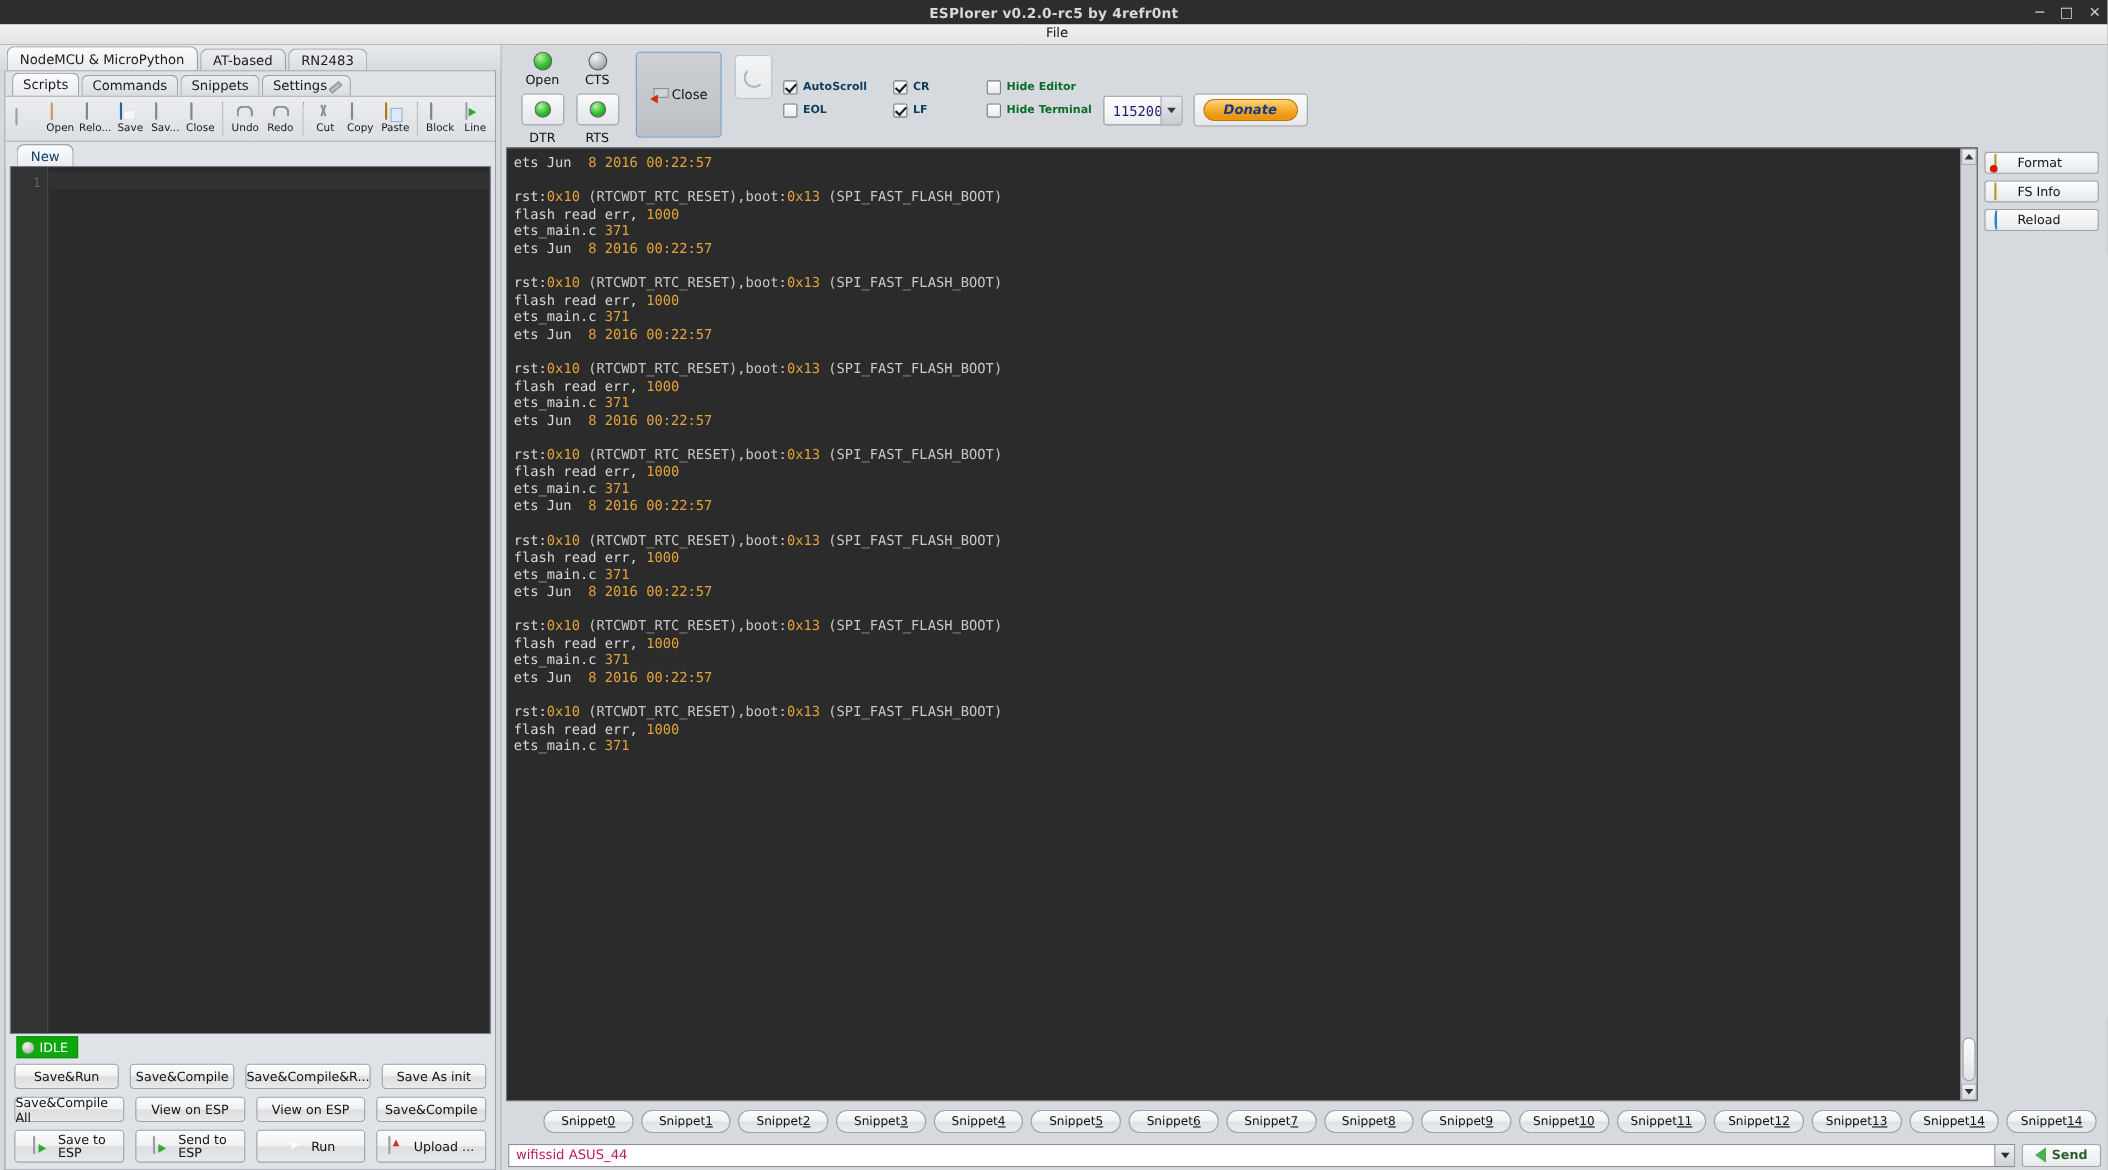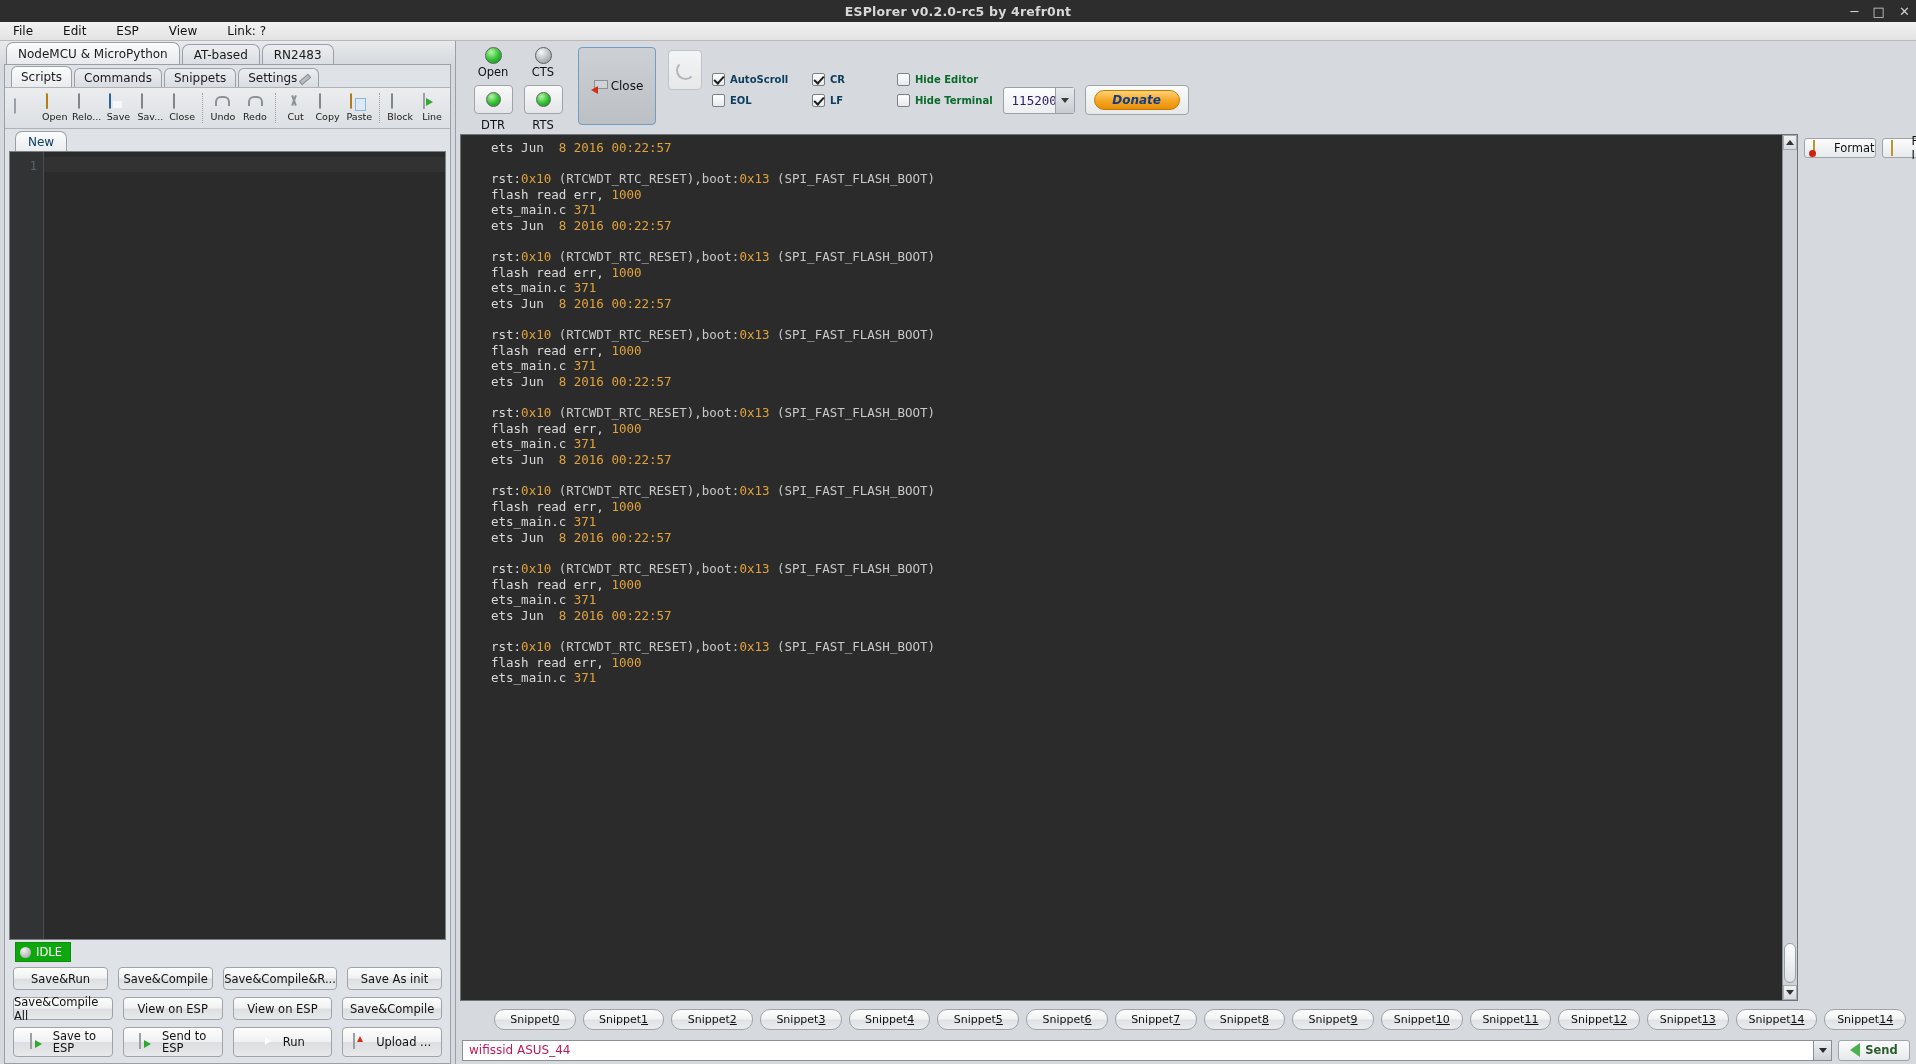--- a/index.html
+++ b/index.html
@@ -23,21 +23,21 @@
     position: absolute; right: 6px; top: 0; height: 22px;
     display: flex; align-items: center; gap: 14px; color: #cfcfcf;
     font-size: 13px;
   }
   #titlebar .wbtn { cursor: default; line-height: 1; }
 
   
   #menubar {
     height: 19px; background: linear-gradient(#f2f2f2,#e3e3e3);
     border-bottom: 1px solid #b9b9b9;
-    display: flex; align-items: center; padding-left: 6px; gap: 16px;
+    display: flex; align-items: center; padding-left: 6px; gap: 16px; flex-direction: column;
   }
   #menubar .mi { padding: 1px 7px; font-size: 12px; color: #111; }
 
   
   #root { display: flex; height: calc(1064px - 22px - 19px); background: #d6d9de; }
   #leftpane { width: 456px; display: flex; flex-direction: column;
               background: #d6d9de; border-right: 1px solid #9aa0a6; }
   #rightpane { flex: 1; display: flex; flex-direction: column; background: #d6d9de; }
 
   
@@ -185,38 +185,38 @@
             display: flex; align-items: center; justify-content: center;
             font-size: 12px; font-weight: bold; font-style: italic; color: #0b3d8c; }
 
   
   #termrow { flex: 1; display: flex; padding: 0 2px 0 4px; min-height: 0; }
   #termbox { flex: 1; border: 1px solid #6f7479; background: #2b2b2b;
              display: flex; overflow: hidden; position: relative; }
   #termtext {
     flex: 1; padding: 5px 0 0 6px; overflow: hidden;
     font-family: "DejaVu Sans Mono", "Liberation Mono", monospace;
-    font-size: 12.5px; line-height: 15.6px; color: #d9d9d9; white-space: pre; margin-left: 24px;
+    font-size: 12.5px; line-height: 15.6px; color: #d9d9d9; white-space: pre;
   }
   #termtext .num { color: #e2a33c; }
   #termtext .par { color: #c8c8c8; }
   #termscroll { width: 15px; background: #dcdfe3; border-left: 1px solid #8a8f94;
                 display: flex; flex-direction: column; }
   .sbtn { height: 15px; background: linear-gradient(#f0f1f3,#d8dbdf);
           border: 1px solid #a7abb0; display: flex; align-items: center; justify-content: center; }
   .sbtn i.up { border-left: 4px solid transparent; border-right: 4px solid transparent;
                border-bottom: 5px solid #333; }
   .sbtn i.dn { border-left: 4px solid transparent; border-right: 4px solid transparent;
                border-top: 5px solid #333; }
   #sbtrack { flex: 1; background: #cfd3d7; position: relative; }
   #sbthumb { position: absolute; left: 1px; right: 1px; bottom: 2px; height: 40px;
              border-radius: 7px; background: linear-gradient(#fcfdfd,#dfe2e6);
              border: 1px solid #9aa0a6; }
   #rightbtns { width: 116px; padding: 4px 6px 0 6px; display: flex;
-               flex-direction: row; gap: 6px; }
+               flex-direction: column; gap: 6px; }
   .rbtn { height: 20px; border: 1px solid #9fa4a9; border-radius: 3px;
           background: linear-gradient(#fcfcfd,#e7e9ec);
           display: flex; align-items: center; gap: 6px; padding-left: 8px;
           font-size: 11.5px; color: #111; }
   .rbtn .ic { width: 15px; height: 15px; position: relative; flex: none; }
 
   
   #snips { display: flex; gap: 7px; padding: 8px 10px 10px 38px; }
   .snip { flex: 1; height: 21px; border: 1px solid #9fa4a9; border-radius: 10px;
           background: linear-gradient(#fdfdfd 0%, #f1f2f3 48%, #dfe1e4 52%, #eaecee 100%);

